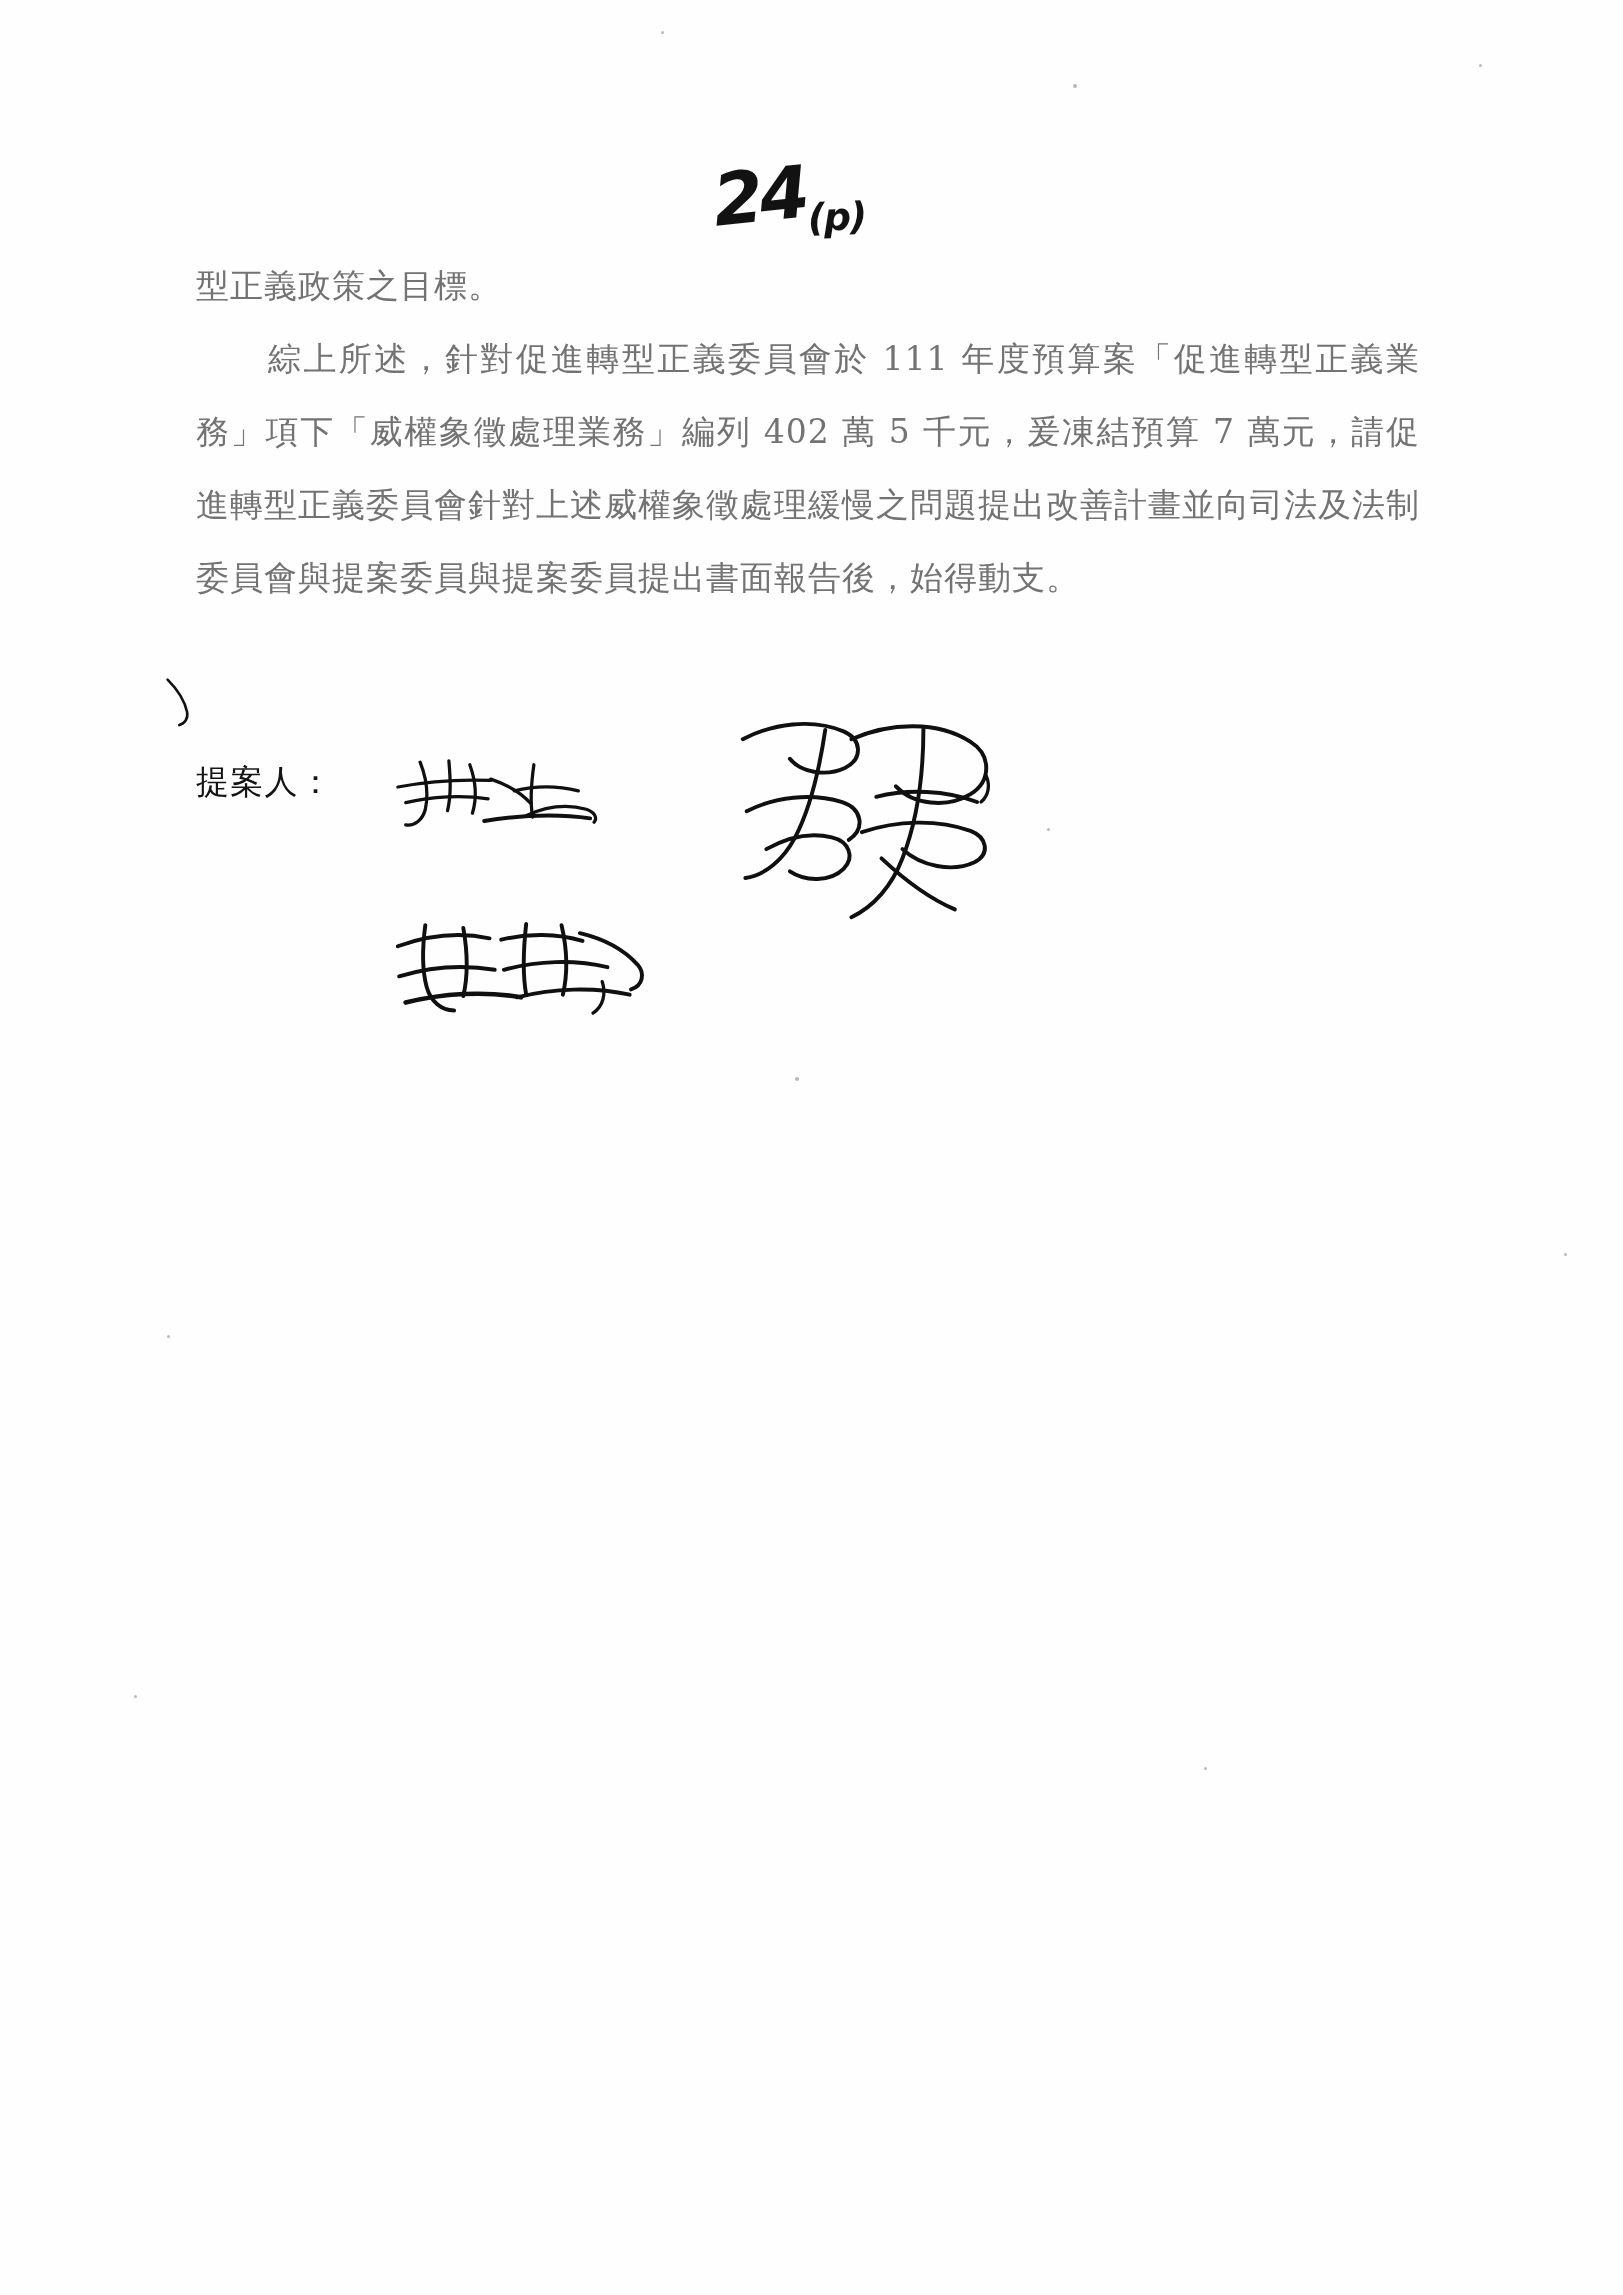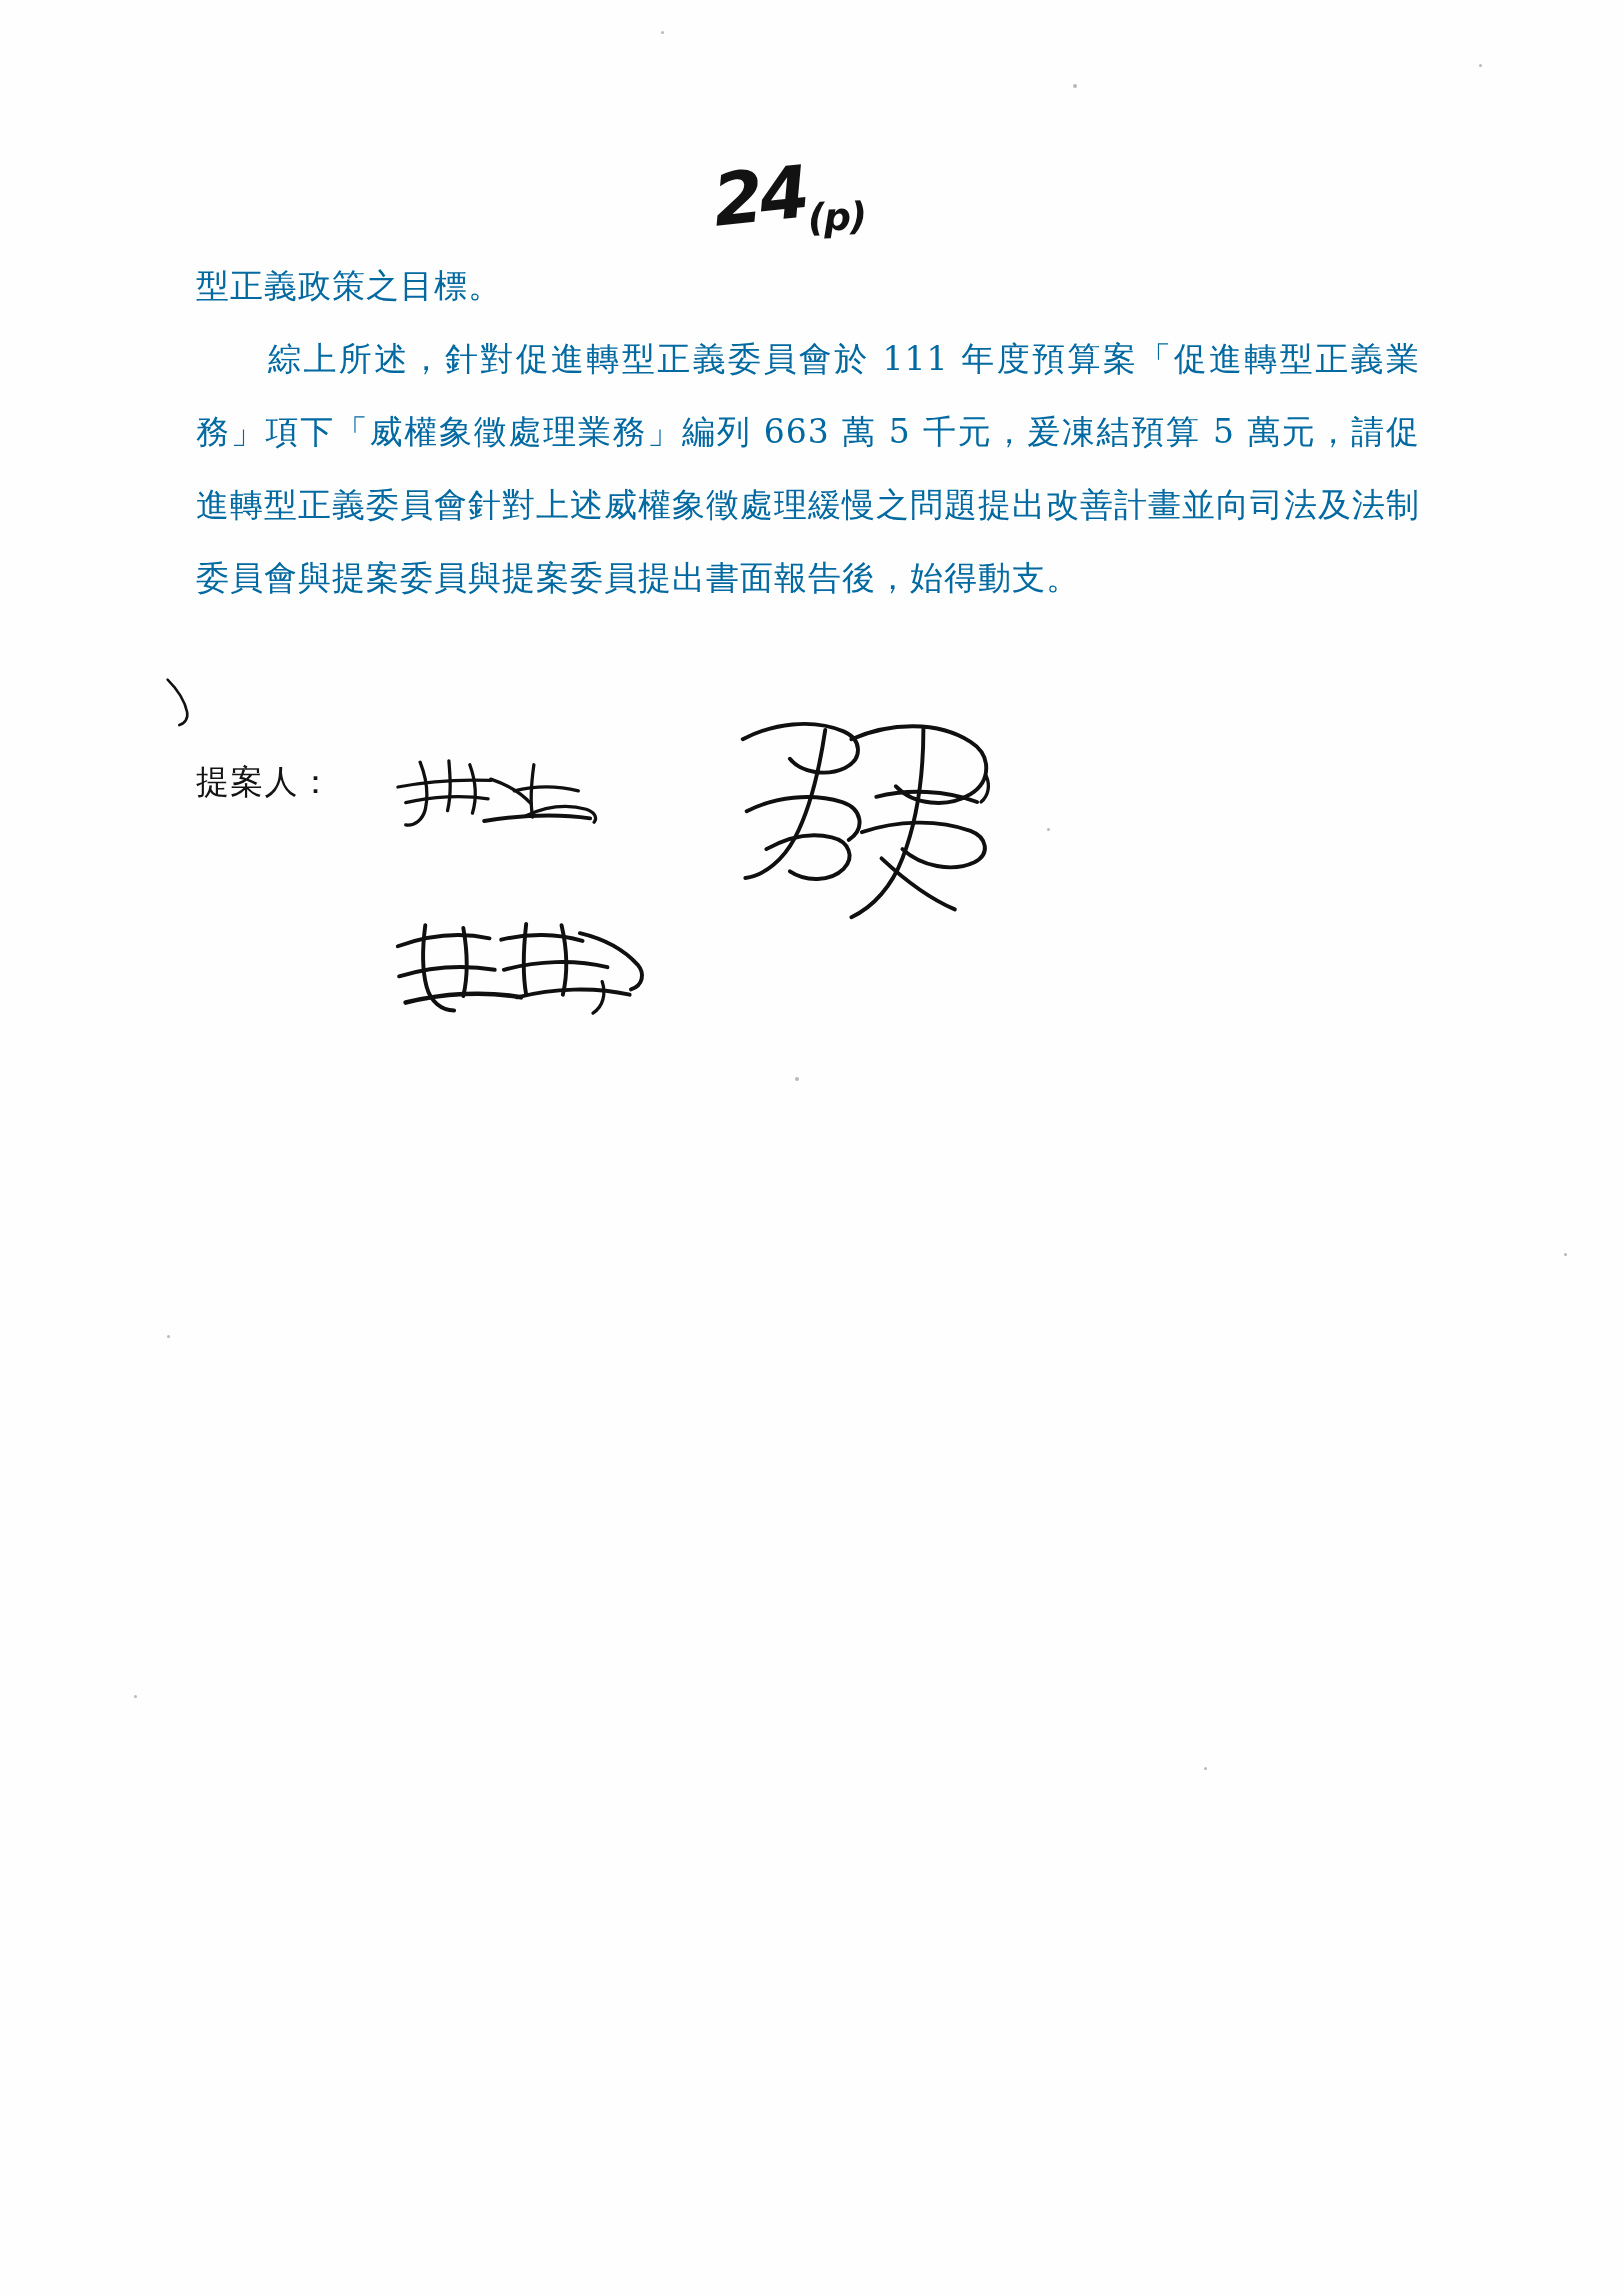--- a/index.html
+++ b/index.html
@@ -52,21 +52,21 @@
 
   
   .body-text {
     position: absolute;
     left: 196px;
     top: 249px;
     width: 1224px;
     font-size: 33px;
     line-height: 73px;
     letter-spacing: 1px;
-    color: #0369a1;
+    color: #737373;
     text-align: justify;
   }
   .body-text p {
     margin: 0;
   }
   .body-text p.indent {
     text-indent: 72px;
   }
 
   
@@ -121,21 +121,21 @@
   <div class="speck" style="left:134px;top:1695px;width:3.3px;height:3.3px;"></div>
   <div class="speck" style="left:1564px;top:1253px;width:3.3px;height:3.3px;"></div>
   <div class="speck" style="left:1047px;top:828px;width:3.3px;height:3.3px;"></div>
 
   <div class="page-number">
     <span>24</span><span class="sub">(p)</span>
   </div>
 
   <div class="body-text">
     <p>型正義政策之目標。</p>
-    <p class="indent">綜上所述，針對促進轉型正義委員會於 111 年度預算案「促進轉型正義業務」項下「威權象徵處理業務」編列 663 萬 5 千元，爰凍結預算 5 萬元，請促進轉型正義委員會針對上述威權象徵處理緩慢之問題提出改善計畫並向司法及法制委員會與提案委員與提案委員提出書面報告後，始得動支。</p>
+    <p class="indent">綜上所述，針對促進轉型正義委員會於 111 年度預算案「促進轉型正義業務」項下「威權象徵處理業務」編列 402 萬 5 千元，爰凍結預算 7 萬元，請促進轉型正義委員會針對上述威權象徵處理緩慢之問題提出改善計畫並向司法及法制委員會與提案委員與提案委員提出書面報告後，始得動支。</p>
   </div>
 
   <div class="stray-mark">
     <svg width="39" height="52" viewBox="0 0 60 80">
       <path d="M4 4 C 18 18, 30 34, 34 54 C 36 64, 30 72, 22 74" stroke="#121212" stroke-width="4" fill="none" stroke-linecap="round"></path>
     </svg>
   </div>
 
   <div class="proposer-row">提案人：</div>
 

